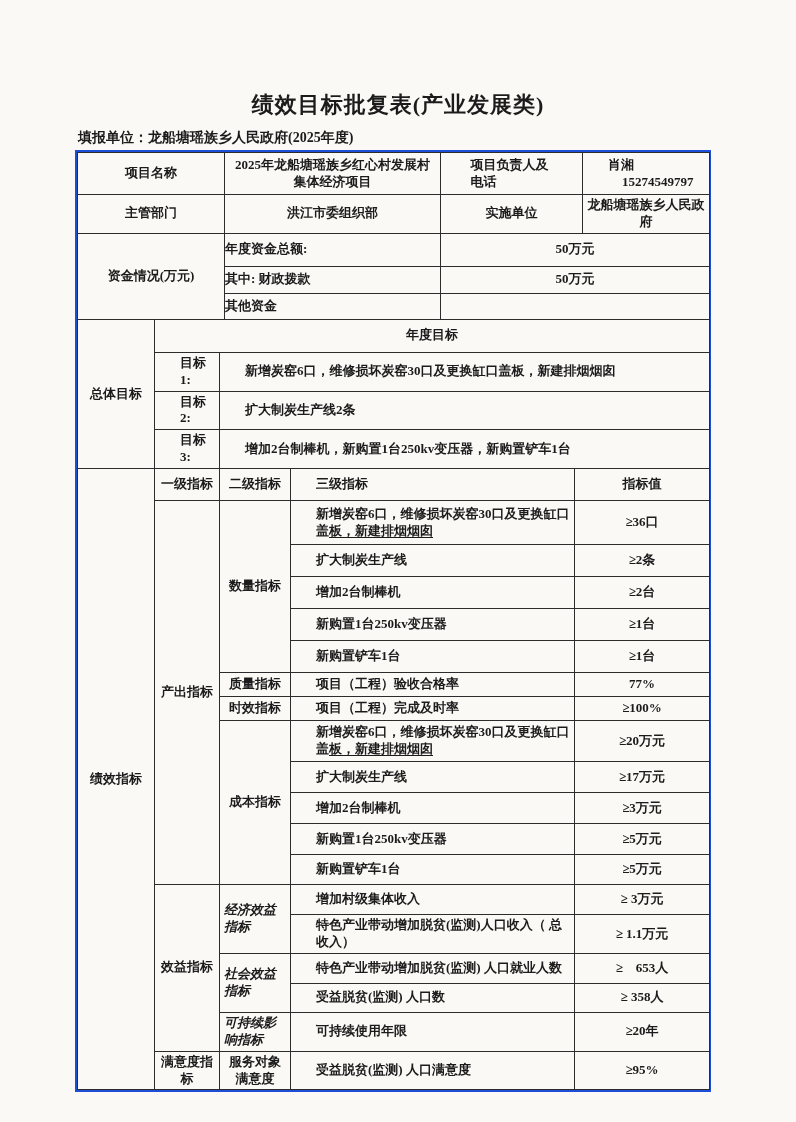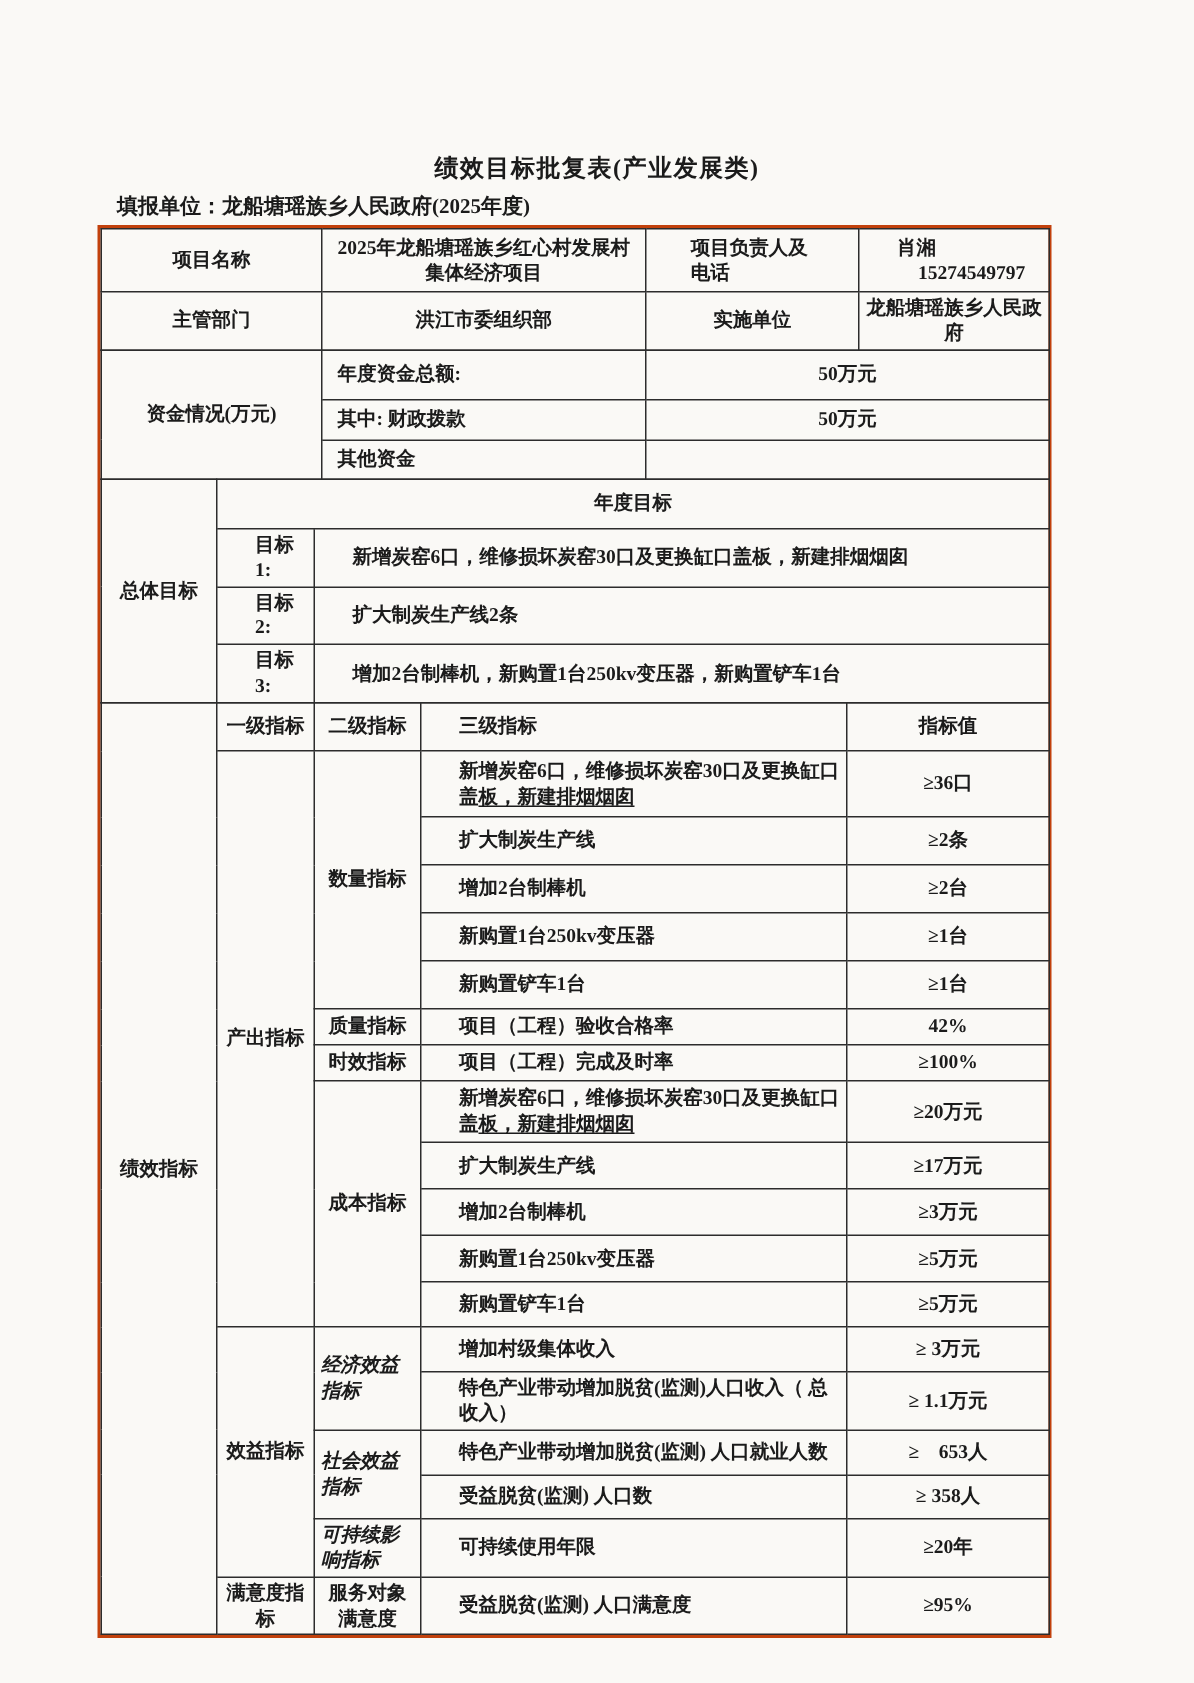--- a/index.html
+++ b/index.html
@@ -5,42 +5,42 @@
   html,body{margin:0;padding:0;}
   body{
     width:796px;height:1122px;
     background:#faf9f6;
     font-family:"Liberation Serif","DejaVu Serif",serif;
     color:#1b1b1b;
   }
   .sheet{position:relative;width:796px;height:1122px;overflow:hidden;}
   .doc-title{
     position:absolute;top:90px;left:0;width:100%;
-    text-align:center;font-size:16px;font-weight:bold;letter-spacing:1px;margin-top:12px;
+    text-align:center;font-size:22px;font-weight:bold;letter-spacing:1px;
   }
   .reporter-line{
     position:absolute;top:129px;left:78px;
     font-size:14px;font-weight:bold;white-space:nowrap;
   }
   .reporter-line .year{}
   .twrap{
-    position:absolute;top:150px;left:65px;width:632px;
-    border:2px solid #c2410c;background:transparent;
+    position:absolute;top:150px;left:75px;width:632px;
+    border:2px solid #1d4ed8;background:transparent;
   }
   table{border-collapse:collapse;table-layout:fixed;width:100%;}
   .twrap > table + table{margin-top:-1px;}
   td{
     border:1px solid #2c2c2c;
     font-size:13px;font-weight:600;line-height:1.3;
     padding:2px 4px;vertical-align:middle;
     overflow:hidden;
   }
   .c{text-align:center;}
   .l{text-align:left;padding-left:25px;}
-  .l2{text-align:left;padding-left:10px;}
+  .l2{text-align:left;padding-left:0;}
   .ul{text-decoration:underline;text-underline-offset:2px;}
   .wrap82{display:inline-block;max-width:82px;text-align:left;vertical-align:middle;}
   .wrap68{display:inline-block;max-width:68px;text-align:left;vertical-align:middle;font-style:italic;}
   .wrap55{display:inline-block;max-width:55px;text-align:center;vertical-align:middle;}
 </style>
 </head>
 <body>
 
 <div class="sheet">
 
@@ -162,21 +162,21 @@
         <td class="c">≥1台</td>
       </tr>
       <tr style="height:32px">
         <td class="l">新购置铲车1台</td>
         <td class="c">≥1台</td>
       </tr>
 
       <tr style="height:24px">
         <td class="c">质量指标</td>
         <td class="l">项目（工程）验收合格率</td>
-        <td class="c">42%</td>
+        <td class="c">77%</td>
       </tr>
 
       <tr style="height:24px">
         <td class="c">时效指标</td>
         <td class="l">项目（工程）完成及时率</td>
         <td class="c">≥100%</td>
       </tr>
 
       <tr style="height:41px">
         <td class="c" rowspan="5">成本指标</td>

